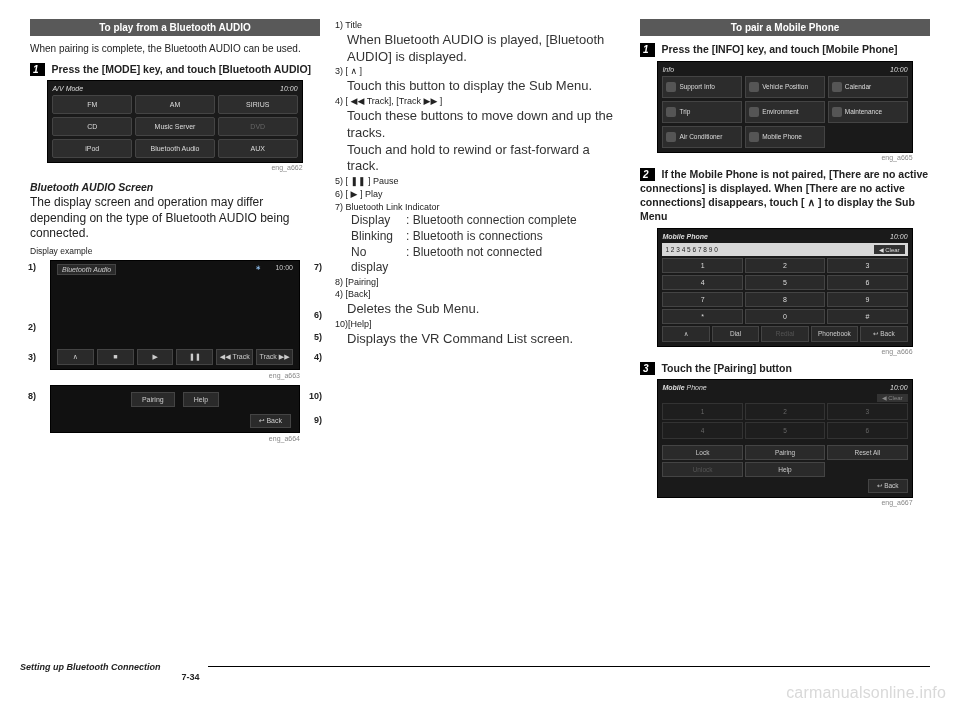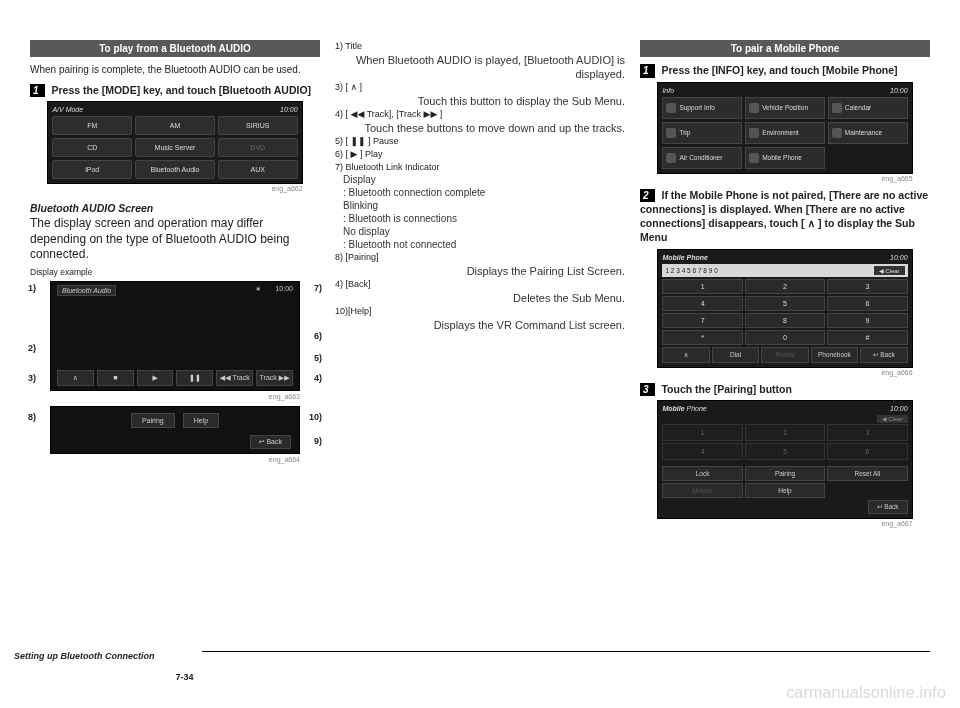--- a/index.html
+++ b/index.html
@@ -8,21 +8,21 @@
     height: 708px;
     background: #fff;
     font-family: Arial, Helvetica, sans-serif;
     font-size: 10px;
     color: #222;
     position: relative;
     overflow: hidden;
   }
   .page {
     display: flex;
-    padding: 40px 30px 50px 30px;
+    padding: 19px 30px 50px 30px;
     gap: 15px;
   }
   .col {
     flex: 1;
     min-width: 0;
   }
   .section-bar {
     background: #595959;
     color: #fff;
     font-weight: bold;
@@ -95,22 +95,22 @@
   .player .controls { position:absolute; bottom:4px; left:6px; right:6px; display:flex; gap:3px; }
   .player .controls .pc { flex:1; background:#2a2a2a; border:1px solid #444; color:#ccc; text-align:center; font-size:7px; padding:3px 0; }
   .player2 { background:#111; border:1px solid #000; height:48px; position:relative; margin: 6px 20px 0 20px; }
   .player2 .row { position:absolute; top:6px; left:20px; right:20px; display:flex; gap:8px; justify-content:center;}
   .player2 .row .pc { background:#2a2a2a; border:1px solid #444; color:#ccc; text-align:center; font-size:7px; padding:3px 10px;}
   .player2 .back { position:absolute; bottom:4px; right:8px; background:#2a2a2a; border:1px solid #444; color:#ccc; font-size:7px; padding:2px 8px;}
 
   
   .dl { font-size:9px; line-height:1.3; }
   .dl .dt { font-weight:normal; margin-top:1px; }
-  .dl .dd { margin-left:12px; font-size:11px; color:#333;text-align:right; }
-  .dl .pair { margin-left:8px; font-size:10px; color:#333; display:flex;flex-direction:column; }
+  .dl .dd { margin-left:12px; font-size:13px; color:#333; }
+  .dl .pair { margin-left:16px; font-size:12px; color:#333; display:flex; }
   .dl .pair .k { width:55px; }
 
   
   .info-grid { display:grid; grid-template-columns:repeat(3,1fr); gap:3px; }
   .info-btn { background:#2c2c2c; border:1px solid #444; color:#ddd; font-size:6.5px; padding:5px 3px; display:flex; align-items:center; gap:3px;}
   .info-btn .ic { width:10px;height:10px;background:#555;border-radius:2px;flex:none; }
 
   
   .kp-top { background:#d8d8d8; color:#222; font-size:6.5px; padding:2px 3px; display:flex; justify-content:space-between; align-items:center;}
   .kp-top .cl { background:#333;color:#ddd;padding:1px 5px; font-size:6px;}
@@ -120,22 +120,22 @@
   .kp-row .k { flex:1; background:#2a2a2a;border:1px solid #444;text-align:center;color:#ccc;font-size:6.5px;padding:3px 0;}
   .kp-row .k.dim { color:#555; }
 
   
   .mp-list { display:grid; grid-template-columns:repeat(3,1fr); gap:2px; margin-top:2px;}
   .mp-list .k { background:#1e1e1e;border:1px solid #333;text-align:center;color:#666;font-size:6.5px;padding:4px 0;}
 
   
   .footer {
     position:absolute;
-    bottom:26px; left:14px; right:30px;
-    display:flex; gap:8px;
+    bottom:26px; left:20px; right:30px;
+    display:flex; align-items:center; gap:8px;
     font-size:9px; font-style:italic; font-weight:bold;
   }
   .footer .line { flex:1; height:1px; background:#000; }
 
   .watermark {
     position:absolute;
     bottom:6px; right:14px;
     font-size:16px; color:#d9d9d9;
     font-family: Arial, sans-serif;
     letter-spacing:0.2px;
@@ -217,37 +217,37 @@
   </div>
 
   <div class="col">
     <div class="dl" id="deflist">
         <div class="dt">1)  Title</div>
         <div class="dd">When Bluetooth AUDIO is played, [Bluetooth AUDIO] is displayed.</div>
         <div class="dt">3)  [ ∧ ]</div>
         <div class="dd">Touch this button to display the Sub Menu.</div>
         <div class="dt">4)  [ ◀◀ Track], [Track ▶▶ ]</div>
         <div class="dd">Touch these buttons to move down and up the tracks.</div>
+        <div class="dd">Touch and hold to rewind or fast-forward a track.</div>
         <div class="dt">5)  [ ❚❚ ] Pause</div>
         <div class="dt">6)  [ ▶ ] Play</div>
         <div class="dt">7)  Bluetooth Link Indicator</div>
         <div class="pair">
           <span class="k">Display</span>
           <span>: Bluetooth connection complete</span>
         </div>
         <div class="pair">
           <span class="k">Blinking</span>
           <span>: Bluetooth is connections</span>
         </div>
         <div class="pair">
           <span class="k">No display</span>
           <span>: Bluetooth not connected</span>
         </div>
         <div class="dt">8)  [Pairing]</div>
-        <div class="dd">Displays the Pairing List Screen.</div>
         <div class="dt">4)  [Back]</div>
         <div class="dd">Deletes the Sub Menu.</div>
         <div class="dt">10)[Help]</div>
         <div class="dd">Displays the VR Command List screen.</div>
       </div>
   </div>
 
   <div class="col">
     <div class="section-bar">To pair a Mobile Phone</div>
 

